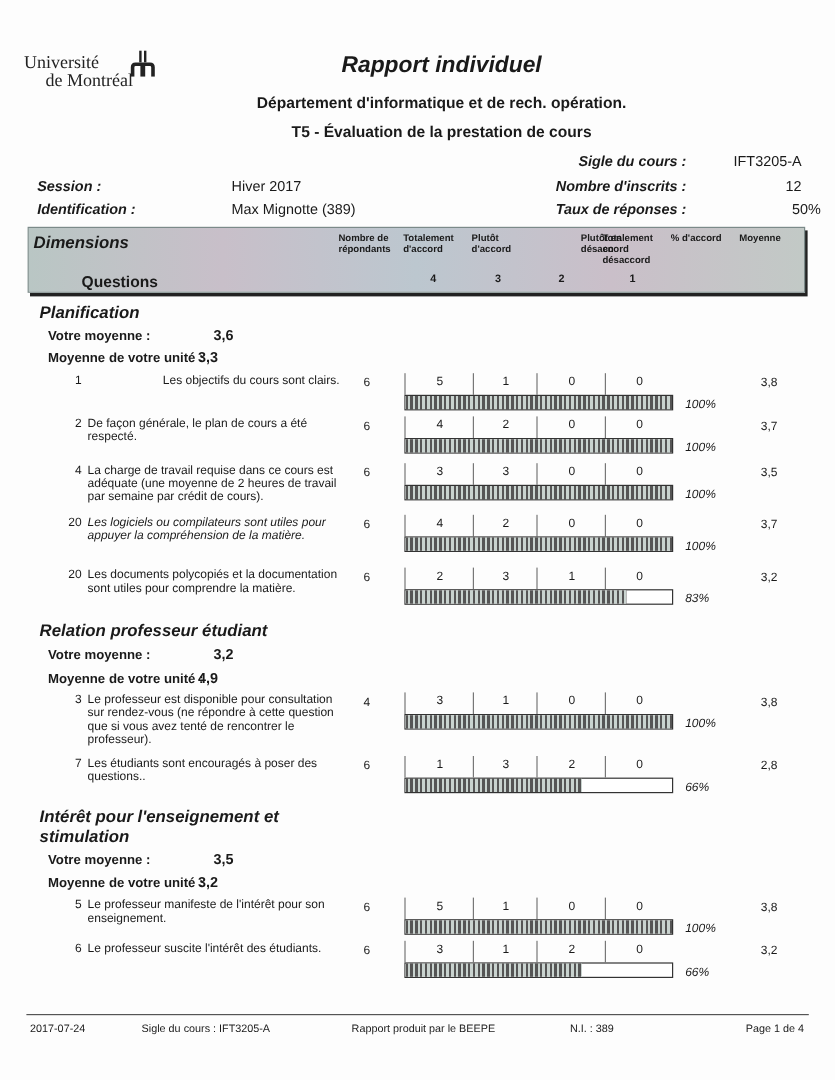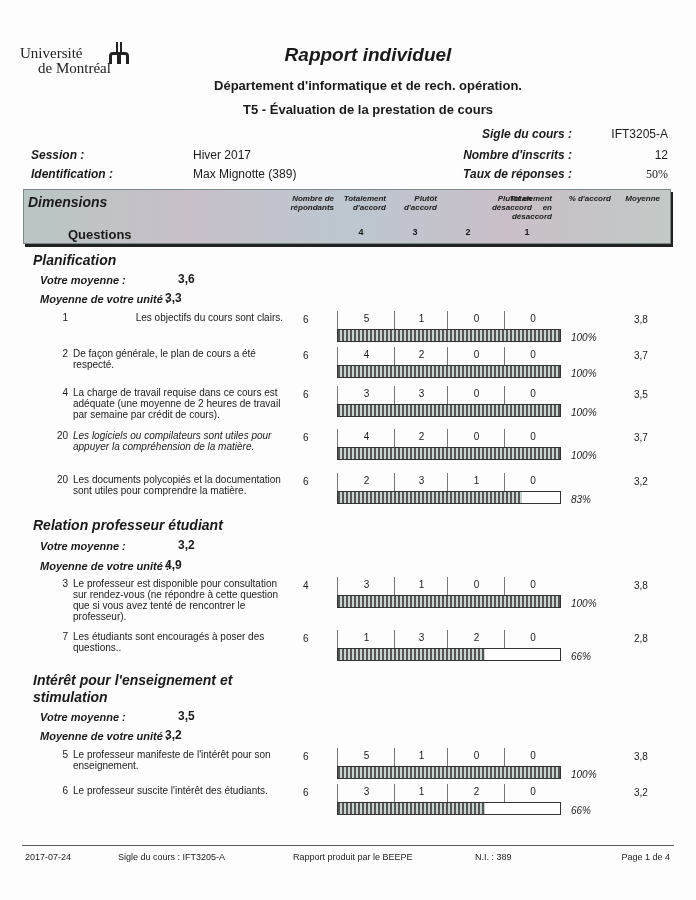--- a/index.html
+++ b/index.html
@@ -10,24 +10,24 @@
   .logo .l2 { display:block; padding-left:18px; }
   .logo-mark { position:absolute; left:88px; top:-4px; width:22px; height:22px; }
   .title { left:0; width:696px; text-align:center; top:44px; font-size:19px; font-weight:bold; font-style:italic; padding-left:40px; box-sizing:border-box; }
   .dept { left:0; width:696px; text-align:center; top:78px; font-size:13px; font-weight:bold; padding-left:40px; box-sizing:border-box;}
   .form { left:0; width:696px; text-align:center; top:102px; font-size:13px; font-weight:bold; padding-left:40px; box-sizing:border-box;}
   .meta-lbl { font-size:12px; font-weight:bold; font-style:italic; }
   .meta-val { font-size:12px; }
   .hdr { left:23px; top:189px; width:646px; height:53px; background:linear-gradient(90deg,#b9c6c4 0%,#c8bfc9 25%,#bcc7cf 50%,#cabfc9 75%,#c2c9c6 100%); border:1px solid #7b8a89; box-shadow:2px 3px 0 #222; }
   .hdr .dim { position:absolute; left:4px; top:4px; font-size:14px; font-weight:bold; font-style:italic; }
   .hdr .q { position:absolute; left:44px; top:37px; font-size:13px; font-weight:bold; }
-  .hdr .col { position:absolute; top:4px; font-size:8px; font-weight:bold; text-align:right; line-height:9px;font-style:italic; }
+  .hdr .col { position:absolute; top:4px; font-size:8px; font-weight:bold; text-align:left; line-height:9px; }
   .hdr .sc { position:absolute; top:37px; font-size:9px; font-weight:bold; text-align:center; width:20px; }
   .section-title { left:33px; font-size:14px; font-weight:bold; font-style:italic; line-height:17px; }
-  .avg-lbl { left:40px; font-size:11px; font-weight:bold; font-style:italic; }
+  .avg-lbl { left:40px; font-size:11px; font-weight:bold; }
   .avg-val { font-size:12px; font-weight:bold; }
   .qnum { width:30px; text-align:right; font-size:10px; left:38px; }
   .qtext { left:73px; width:210px; font-size:10px; line-height:11px; }
   .qn { left:303px; font-size:10px; }
   .counts { left:337px; width:223px; height:18px; }
   .counts .cell { position:absolute; top:0; height:18px; border-left:1px solid #777; font-size:10px; text-align:center; line-height:16px; }
   .bar { left:337px; width:222px; height:11px; border:1px solid #333; background:#fff; }
   .bar .fill { height:100%; background:repeating-linear-gradient(90deg,#555 0px,#555 2px,#c9d3cf 2px,#c9d3cf 4px); }
   .pct { left:571px; font-size:10px;font-style:italic; }
   .mean { left:634px; font-size:10px; }
@@ -54,21 +54,21 @@
 <div class="abs meta-lbl" style="left:31px;top:148px;">Session :</div>
 <div class="abs meta-val" style="left:193px;top:148px;">Hiver 2017</div>
 <div class="abs meta-lbl" style="left:31px;top:167px;">Identification :</div>
 <div class="abs meta-val" style="left:193px;top:167px;">Max Mignotte (389)</div>
 
 <div class="abs meta-lbl" style="right:124px;top:127px;">Sigle du cours :</div>
 <div class="abs meta-val" style="right:28px;top:127px;">IFT3205-A</div>
 <div class="abs meta-lbl" style="right:124px;top:148px;">Nombre d'inscrits :</div>
 <div class="abs meta-val" style="right:28px;top:148px;">12</div>
 <div class="abs meta-lbl" style="right:124px;top:167px;">Taux de réponses :</div>
-<div class="abs meta-val" style="right:28px;top:167px;font-family:Liberation Serif, serif;">50%</div>
+<div class="abs meta-val" style="right:12px;top:167px;">50%</div>
 
 <div class="abs hdr">
   <span class="dim">Dimensions</span>
   <span class="q">Questions</span>
   <span class="col" style="left:258px;width:52px;">Nombre de répondants</span>
   <span class="col" style="left:312px;width:50px;">Totalement d'accord</span>
   <span class="col" style="left:369px;width:44px;">Plutôt d'accord</span>
   <span class="col" style="left:420px;width:48px;margin-left:40px;">Plutôt en désaccord</span>
   <span class="col" style="left:478px;width:50px;">Totalement en désaccord</span>
   <span class="col" style="left:535px;width:52px;">% d'accord</span>

